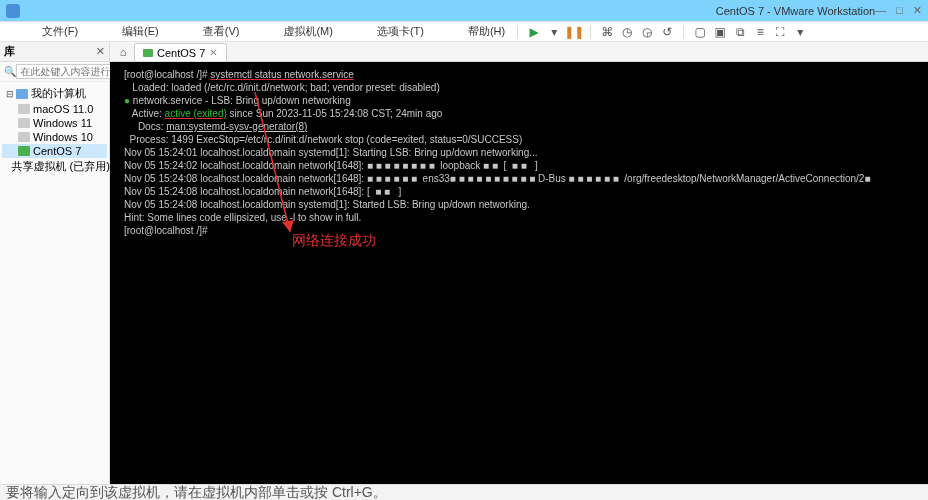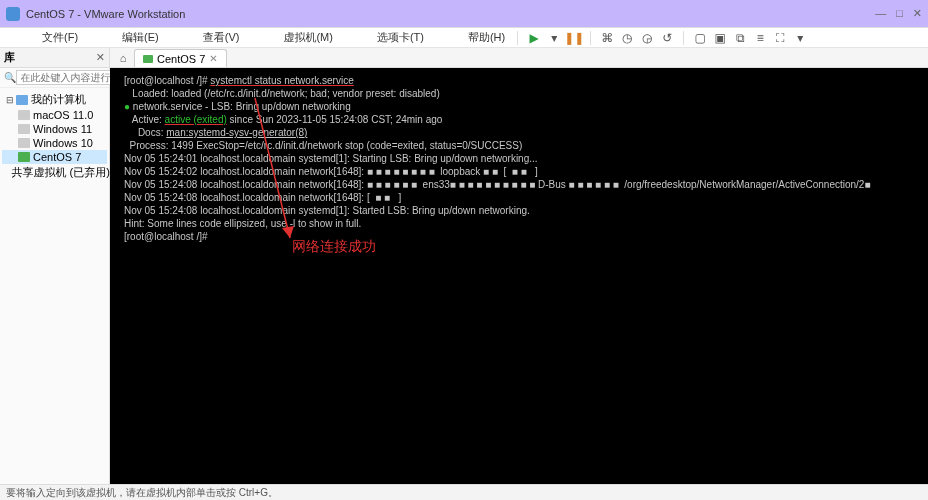--- a/index.html
+++ b/index.html
@@ -1,18 +1,18 @@
 <!DOCTYPE html>
 <html><head>
 <meta charset="utf-8">
 <style>
 * { margin: 0; padding: 0; box-sizing: border-box; font-family: "Microsoft YaHei", Arial, sans-serif; }
 body { width: 928px; height: 500px; background: #f0f0f0; display: flex; flex-direction: column; overflow: hidden; }
 
-.title-bar { height: 28px; background: #c4b5fd; border-bottom: 1px solid #ddd; display: flex; align-items: center; padding: 0 6px; font-size: 11px; }
+.title-bar { height: 22px; background: #7dd3fc; border-bottom: 1px solid #ddd; display: flex; align-items: center; padding: 0 6px; font-size: 11px; text-align: right; }
 .title-bar .app-icon { width: 14px; height: 14px; background: #4a90d9; border-radius: 3px; margin-right: 6px; }
 .title-bar .title { flex: 1; color: #333; }
 .win-controls { display: flex; gap: 10px; color: #666; }
 .win-controls span { cursor: pointer; font-size: 11px; }
 
 .menu-bar { height: 20px; background: #fff; display: flex; align-items: center; padding: 0 6px; font-size: 11px; gap: 4px; border-bottom: 1px solid #e5e5e5; }
 .menu-bar .menu-item { padding: 2px 4px; color: #333; cursor: pointer; margin-left: 32px; }
 .menu-bar .sep { width: 1px; height: 14px; background: #ddd; margin: 0 4px; }
 .toolbar-icon { width: 16px; height: 16px; display: inline-flex; align-items: center; justify-content: center; color: #555; font-size: 12px; }
 .toolbar-icon.play { color: #2a9d3f; }
@@ -46,21 +46,21 @@
 .home-tab { width: 18px; height: 18px; display: flex; align-items: center; justify-content: center; color: #555; margin-right: 2px; font-size: 11px; }
 
 .terminal { flex: 1; background: #000; color: #c7c7c7; font-family: "Consolas", monospace; font-size: 10px; line-height: 13px; padding: 6px 14px; overflow: hidden; position: relative; }
 .terminal .line { white-space: pre; }
 .terminal .cmd-underline { text-decoration: underline; text-decoration-color: #e03030; }
 .terminal .green { color: #2fbf2f; }
 .terminal .bullet { color: #2fbf2f; }
 .annotation { position: absolute; color: #e03030; font-family: "Microsoft YaHei", sans-serif; font-size: 14px; }
 .arrow-svg { position: absolute; pointer-events: none; }
 
-.status-bar { height: 16px; background: #f3f3f3; border-top: 1px solid #ddd; font-size: 10px; color: #555; display: flex; align-items: center; padding: 0 6px; }
+.status-bar { height: 16px; background: #f3f3f3; border-top: 1px solid #ddd; font-size: 14px; color: #555; display: flex; align-items: center; padding: 0 6px; }
 </style>
 </head>
 <body>
 
 <div class="title-bar">
   <div class="app-icon"></div>
   <div class="title">CentOS 7 - VMware Workstation</div>
   <div class="win-controls">
     <span>—</span>
     <span>□</span>

